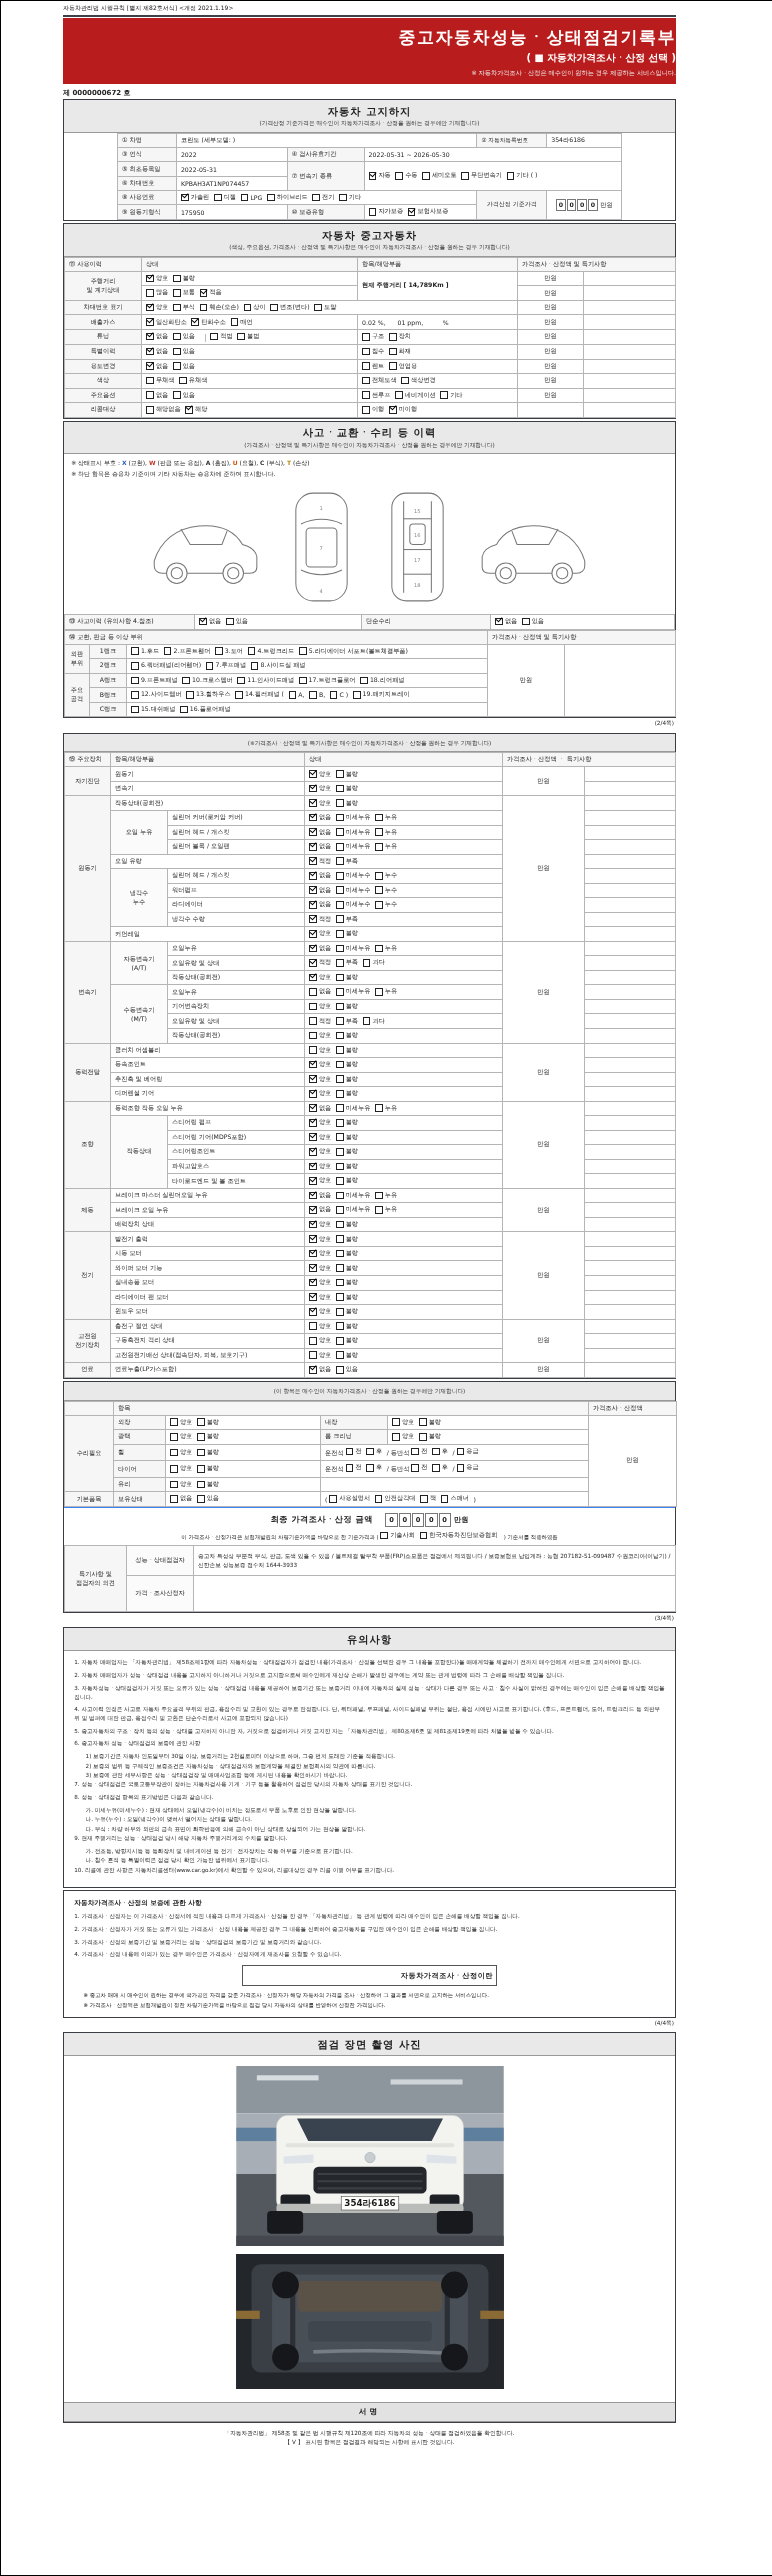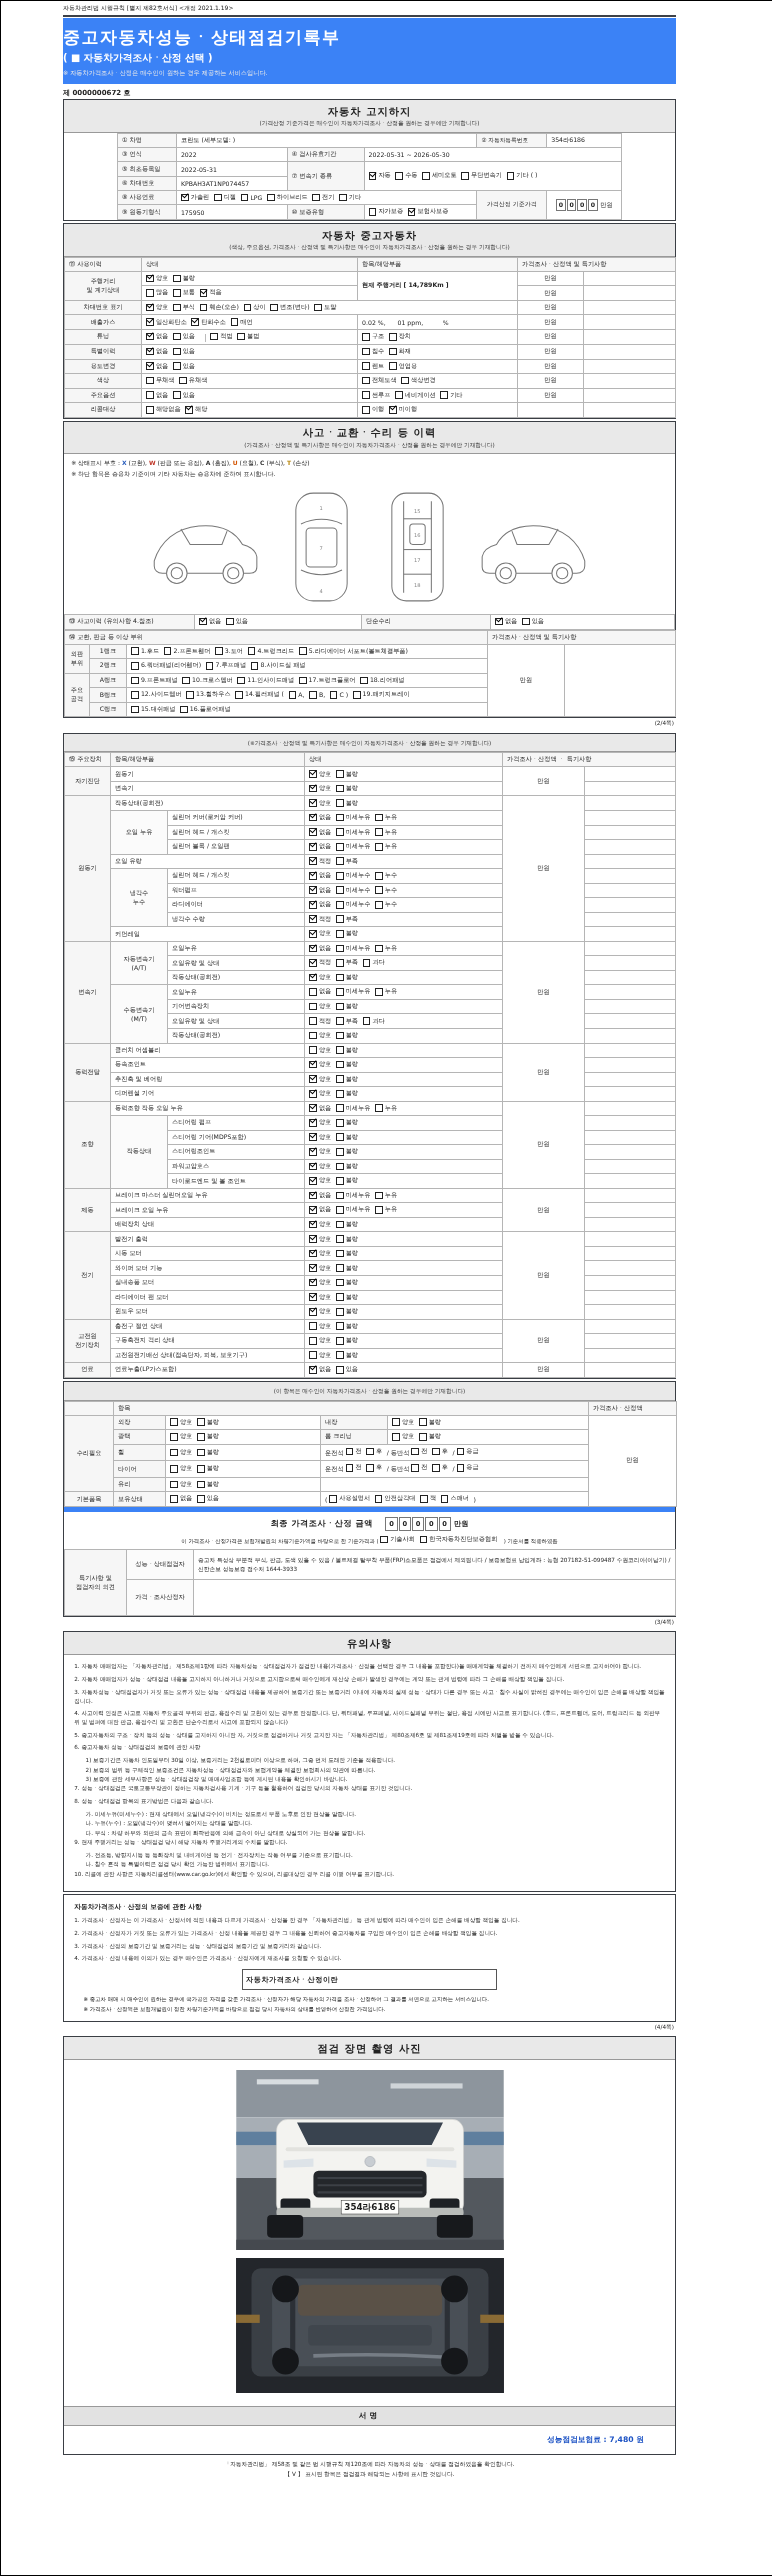--- a/index.html
+++ b/index.html
@@ -1,21 +1,21 @@
 <!DOCTYPE html>
 <html style="font-size:8.2px"><head>
 <meta charset="utf-8">
 <style>
   html,body{margin:0;padding:0;background:#fff;}
   .page{width:773px;height:2576px;background:#fff;border:0.5px solid #000;box-sizing:border-box;
         font-family:"DejaVu Sans","Liberation Sans",sans-serif;color:#222;overflow:hidden;position:relative;}
   .doc{width:613px;margin-left:62px;}
   .form-ref{font-size:6px;padding-top:3.1px;color:#111;}
   .toprule{height:1.5px;background:#3d4147;margin-top:2.1px;}
-  .title-band{background:#3b82f6;color:#fff;text-align:left;padding:8.2px 0 6.2px;margin-top:1.5px;}
+  .title-band{background:#b91c1c;color:#fff;text-align:right;padding:8.2px 0 6.2px;margin-top:1.5px;}
   .t1{font-size:17px;font-weight:bold;letter-spacing:1.5px;}
   .t2{font-size:9.8px;font-weight:bold;margin-top:3.1px;}
   .t3{font-size:6.2px;margin-top:3.1px;color:#e9e9e9;}
   .docno{font-weight:bold;font-size:7px;margin:4.1px 0 1.5px;}
   .box{border:1px solid #3a3e44;border-top-width:1.5px;border-bottom-width:1.5px;margin-bottom:2.1px;background:#fff;}
   .sec-head{background:#e9e9e9;text-align:center;padding:4.6px 0 3.6px;border-bottom:0.5px solid #999;}
   .sh-title{font-size:10.3px;font-weight:bold;letter-spacing:1px;}
   .sh-sub{font-size:5.7px;margin-top:1.5px;color:#333;}
   table{border-collapse:collapse;}
   td,th{border:0.5px solid #b5b5b5;font-size:6.2px;padding:2.1px 4.1px;font-weight:normal;text-align:left;vertical-align:middle;background:#fff;}
@@ -31,28 +31,28 @@
   .opt .tx{display:inline-block;}
   .sep{display:inline-block;width:0.5px;height:8.2px;background:#bbb;margin:0 5.2px;vertical-align:-1.5px;}
   .price-cell{text-align:center;}
   .bold{font-weight:bold;}
   .pmarker{text-align:right;font-size:5.7px;margin:1px 2.1px 4.1px 0;color:#222;}
   .legend{font-size:6px;padding:4.1px 7.2px 1px;}
   .legend2{font-size:6px;padding:1px 7.2px 4.1px;}
   .diagrams{display:flex;justify-content:center;align-items:center;gap:19.6px;padding:5.2px 0 8.2px;}
   .digit{display:inline-block;width:10.3px;height:12.4px;border:0.5px solid #777;line-height:12.4px;text-align:center;font-weight:bold;margin:0 0.5px;background:#fff;font-size:6.7px;}
   .digit.sm{width:7.7px;height:10.3px;line-height:10.3px;font-size:6.2px;}
-  .final-band{border-top:5px solid #3b82f6;padding:5.2px 0 4.1px;text-align:center;}
+  .final-band{border-top:1px solid #3b82f6;padding:5.2px 0 4.1px;text-align:center;}
   .final-label{font-size:8.2px;font-weight:bold;letter-spacing:0.5px;margin-right:9.3px;}
   .final-note{font-size:5.4px;margin-top:3.6px;color:#222;}
   .notice-body{padding:7.2px 10.3px 8.2px;}
   .n-item{font-size:5.6px;line-height:1.55;margin-bottom:4.1px;}
   .n-sub{font-size:5.6px;line-height:1.5;margin:1px 0 1px 11.3px;}
   .w-title{font-weight:bold;font-size:6.7px;margin:6.2px 0 4.1px;}
-  .def-box{border:1px solid #555;width:247px;margin:6.2px auto 5.2px;padding:4.6px 3.1px;text-align:left;font-weight:bold;font-size:7.2px;letter-spacing:0.5px;}
+  .def-box{border:1px solid #555;width:247px;margin:6.2px auto 5.2px;padding:4.6px 3.1px;text-align:right;font-weight:bold;font-size:7.2px;letter-spacing:0.5px;}
   .def-line{font-size:5.4px;line-height:1.5;margin:1.5px 9.3px;}
   .photo-wrap{display:flex;flex-direction:column;align-items:center;gap:8.2px;padding:9.3px 0 4.1px;}
   .sign-band{background:#e2e2e2;border-top:0.5px solid #999;border-bottom:0.5px solid #999;text-align:center;
              font-size:7.7px;font-weight:bold;padding:4.1px 0;margin-top:9.3px;letter-spacing:3.1px;}
   .fee-row{text-align:right;padding:7.2px 31px 9.3px 0;}
   .fee{color:#1c52c4;font-weight:bold;font-size:7.7px;}
   .footer{ text-align:center;font-size:5.7px;margin-top:5.2px;line-height:1.7;}
   svg{display:block;}
 </style>
 </head>
@@ -1411,23 +1411,20 @@
           <circle cx="96" cy="60" r="26" fill="#15171a"></circle>
           <circle cx="424" cy="60" r="26" fill="#15171a"></circle>
           <circle cx="96" cy="200" r="26" fill="#15171a"></circle>
           <circle cx="424" cy="200" r="26" fill="#15171a"></circle>
           <rect x="0" y="110" width="46" height="16" fill="#8a6b35"></rect>
           <rect x="474" y="110" width="46" height="16" fill="#8a6b35"></rect>
         </svg>
       </div>
 
       <div class="sign-band">서명</div>
-      <div class="fee-row">
-        <span class="fee">성능점검보험료 : 7,480 원</span>
-      </div>
     </section>
 
     <div class="footer">
       <div>「자동차관리법」 제58조 및 같은 법 시행규칙 제120조에 따라 자동차의 성능ㆍ상태를 점검하였음을 확인합니다.</div>
       <div>【 V 】 표시된 항목은 점검결과 해당되는 사항에 표시한 것입니다.</div>
     </div>
 
   </div>
 </div>
 

